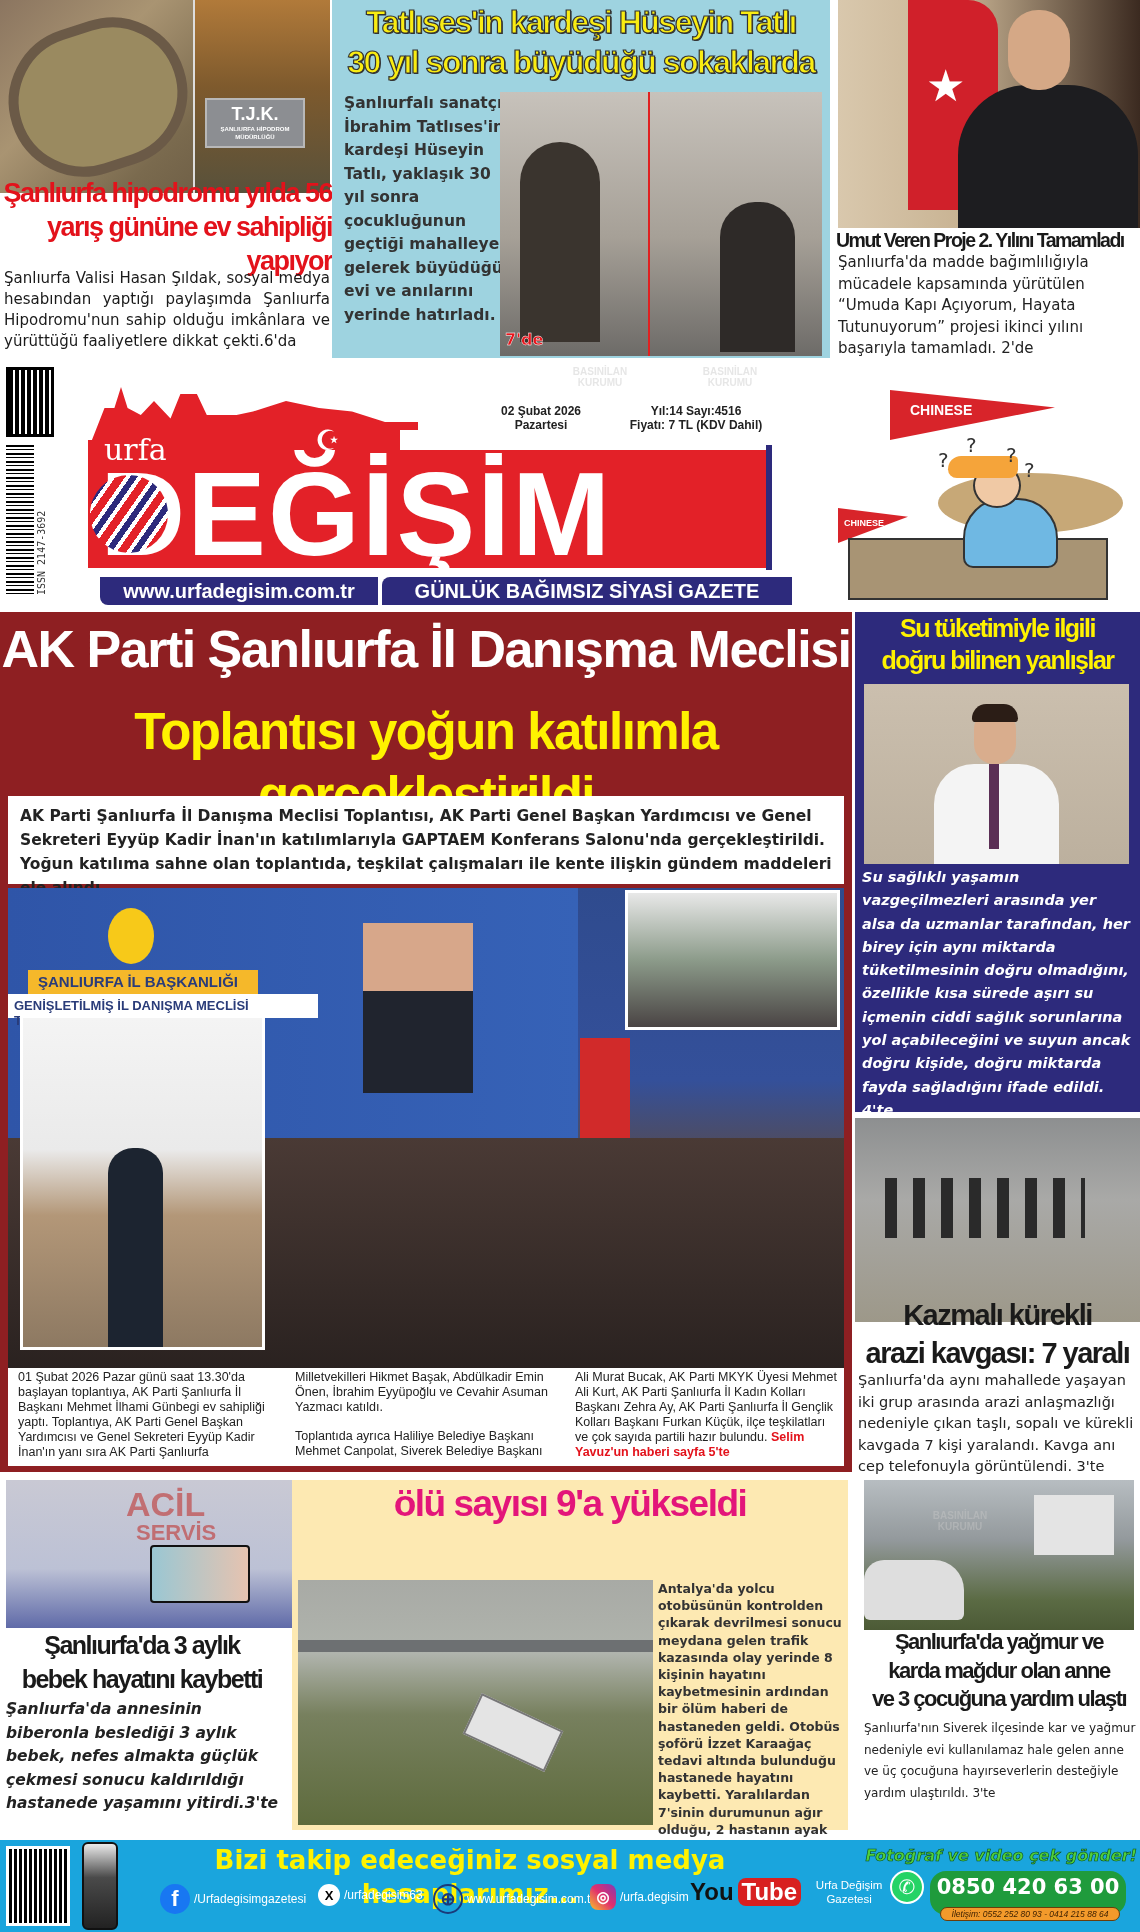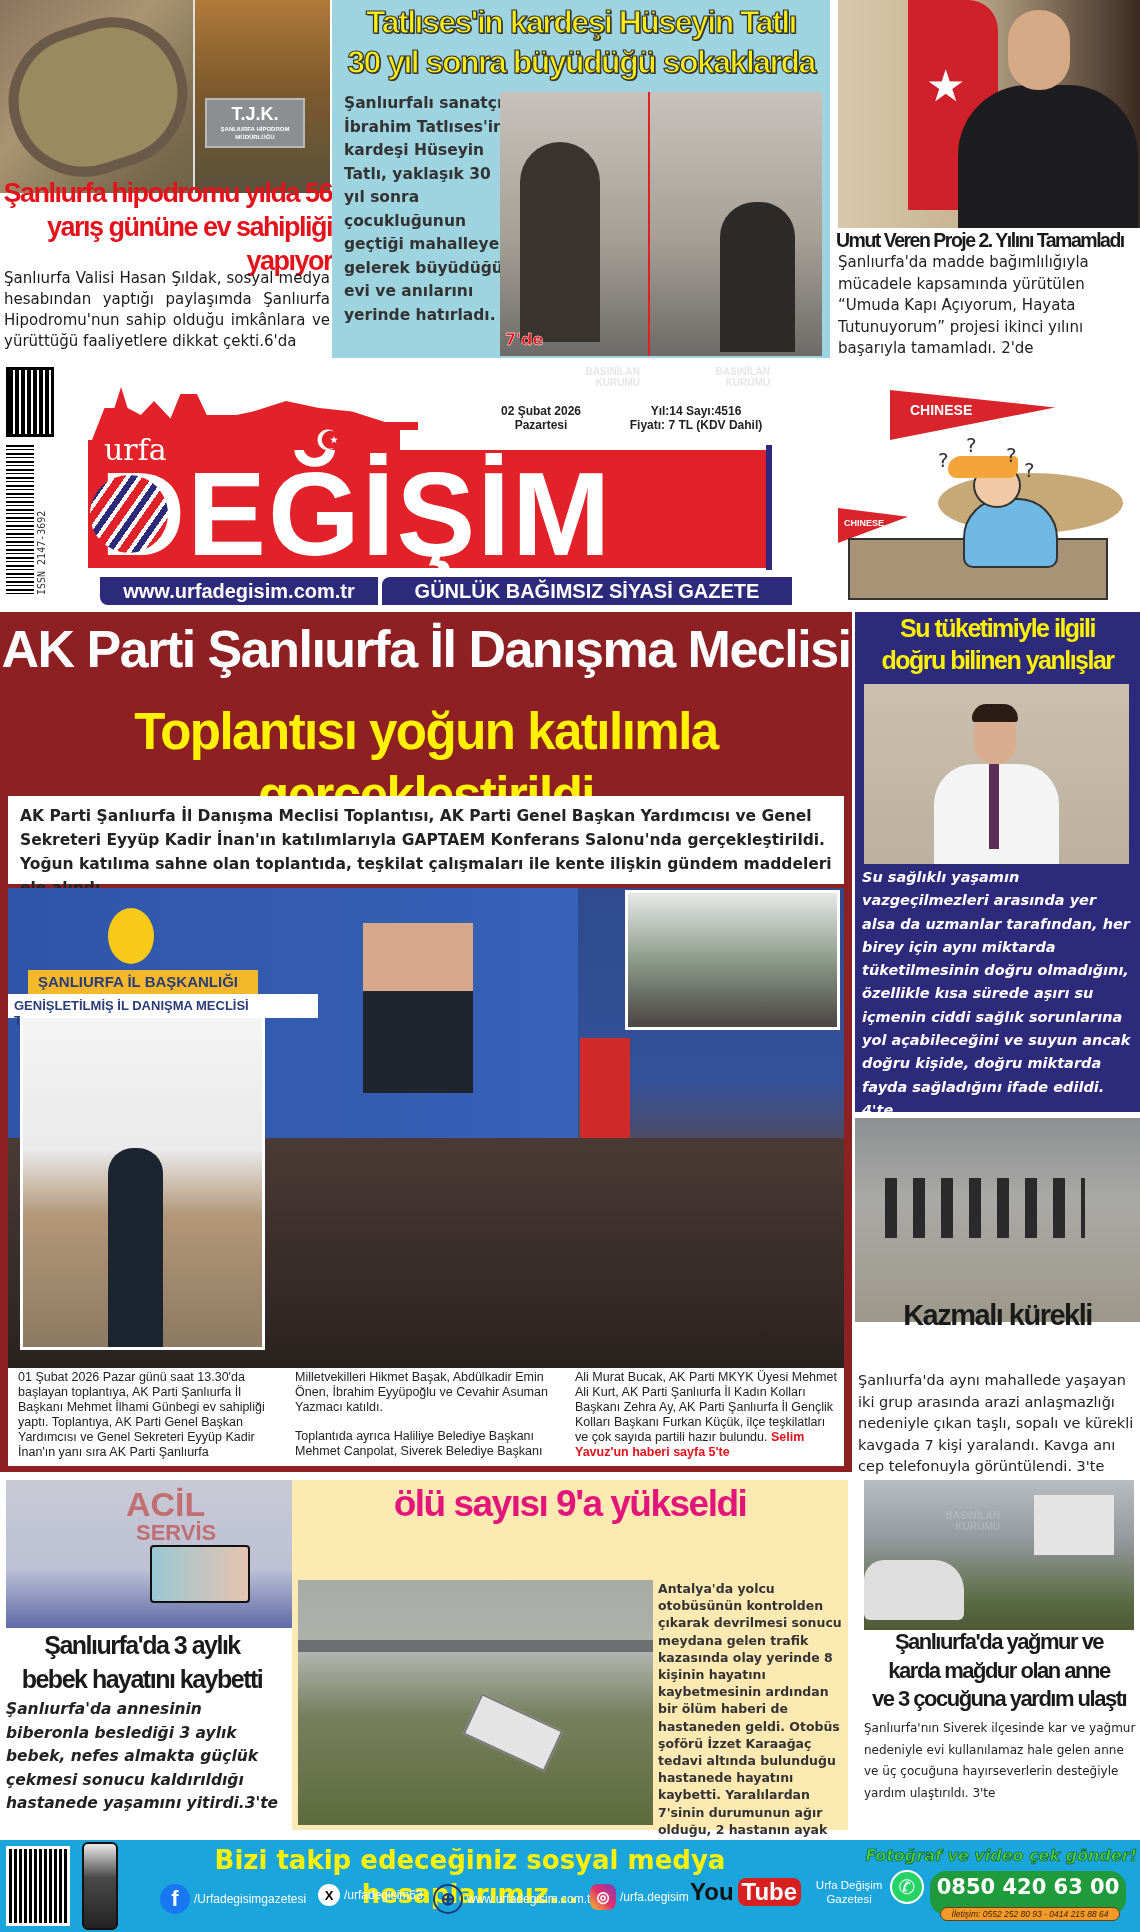--- a/index.html
+++ b/index.html
@@ -132,21 +132,21 @@
 #soc-ig{left:590px}
 #soc-ig .ic{background:linear-gradient(45deg,#f9c22a,#e1306c,#833ab4);color:#fff;width:26px;height:26px;border-radius:8px;font-size:15px}
 #soc-yt{left:690px;top:1878px}
 #soc-yt .you{font:bold 24px "Liberation Sans",sans-serif;color:#111}
 #soc-yt .tube{background:#d82020;color:#fff;font:bold 24px "Liberation Sans",sans-serif;padding:0 4px;border-radius:8px}
 #soc-yt .lbl{font-size:11.5px;line-height:14px;text-align:center;color:#fff;margin-left:4px}
 #foot-send{left:852px;top:1846px;width:285px;text-align:right;color:#4fcf3c;font-family:"DejaVu Sans",sans-serif;font-style:italic;font-weight:bold;font-size:16px;-webkit-text-stroke:.6px #0b4b1a}
 #wa-icon{left:890px;top:1870px;width:34px;height:34px;border-radius:50%;background:#25d366;color:#fff;font-size:20px;display:flex;align-items:center;justify-content:center;border:2px solid #fff}
 #wa-number{left:930px;top:1871px;width:196px;height:44px;border-radius:16px;background:#1f9b3c;color:#fff;font-family:"DejaVu Sans",sans-serif;font-weight:bold;font-size:21px;line-height:32px;text-align:center}
 #foot-contact{left:940px;top:1907px;width:180px;height:14px;border-radius:7px;background:#f39a2b;border:1px solid #6a3d0a;color:#3a1e00;font-family:"Liberation Sans",sans-serif;font-style:italic;font-size:8.5px;line-height:12px;text-align:center}
-.wm{position:absolute;font:bold 10px "Liberation Sans",sans-serif;color:rgba(200,200,200,.45);text-align:right;line-height:11px;pointer-events:none}
+.wm{position:absolute;font:bold 10px "Liberation Sans",sans-serif;color:rgba(200,200,200,.45);text-align:center;line-height:11px;pointer-events:none}
 </style>
 </head>
 <body>
 
 <div id="hipo-photo" class="photo">
   <div class="track"></div>
   <div class="split"></div>
   <div class="right"></div>
   <div class="sign"><span>T.J.K.</span><small>ŞANLIURFA HİPODROM MÜDÜRLÜĞÜ</small></div>
 </div>
@@ -255,20 +255,21 @@
   <div class="hair"></div>
   <div class="tie"></div>
 </div>
 <div id="su-body" class="abs">Su sağlıklı yaşamın vazgeçilmezleri arasında yer alsa da uzmanlar tarafından, her birey için aynı miktarda tüketilmesinin doğru olmadığını, özellikle kısa sürede aşırı su içmenin ciddi sağlık sorunlarına yol açabileceğini ve suyun ancak doğru kişide, doğru miktarda fayda sağladığını ifade edildi. 4'te</div>
 
 <div id="kavga-photo" class="photo">
     <div class="ppl"></div>
   </div>
 <div id="kavga-title" class="abs cond">
   <div>Kazmalı kürekli</div>
+  <div>arazi kavgası: 7 yaralı</div>
 </div>
 <div id="kavga-body" class="abs">Şanlıurfa'da aynı mahallede yaşayan iki grup arasında arazi anlaşmazlığı nedeniyle çıkan taşlı, sopalı ve kürekli kavgada 7 kişi yaralandı. Kavga anı cep telefonuyla görüntülendi. 3'te</div>
 
 <div id="bebek-photo" class="photo">
   <div class="acil">ACİL</div>
   <div class="servis">SERVİS</div>
   <div class="inset"></div>
 </div>
 <div id="bebek-title" class="abs cond">
   <div>Şanlıurfa'da 3 aylık</div>

